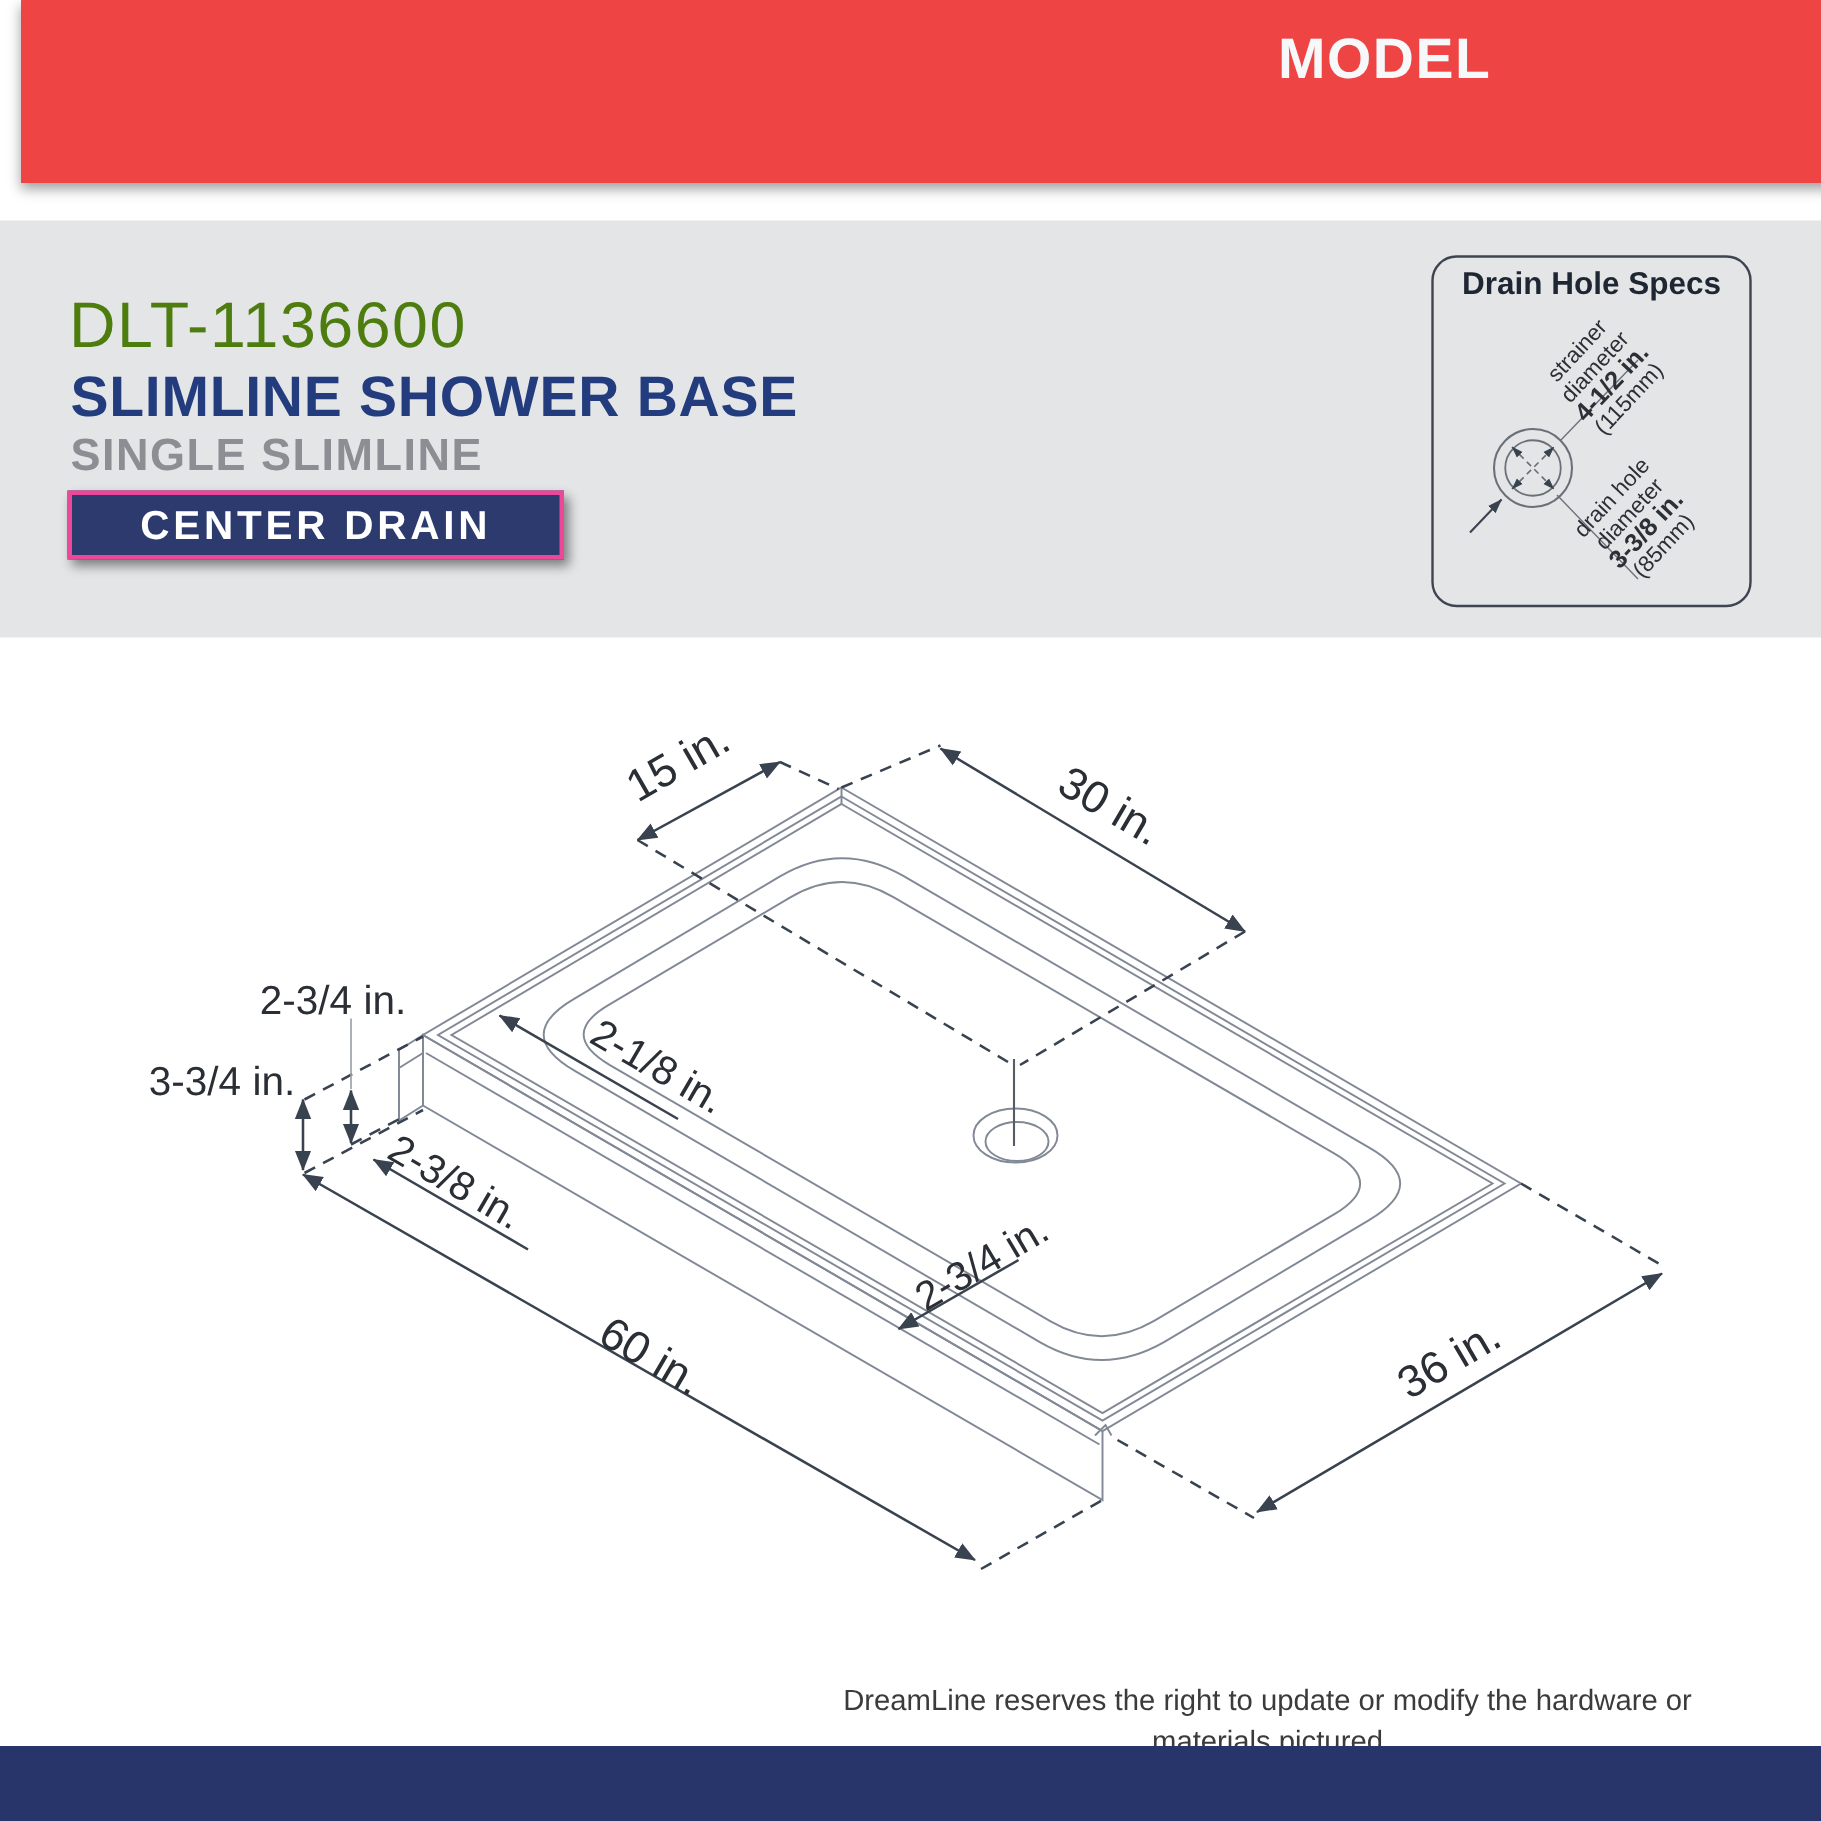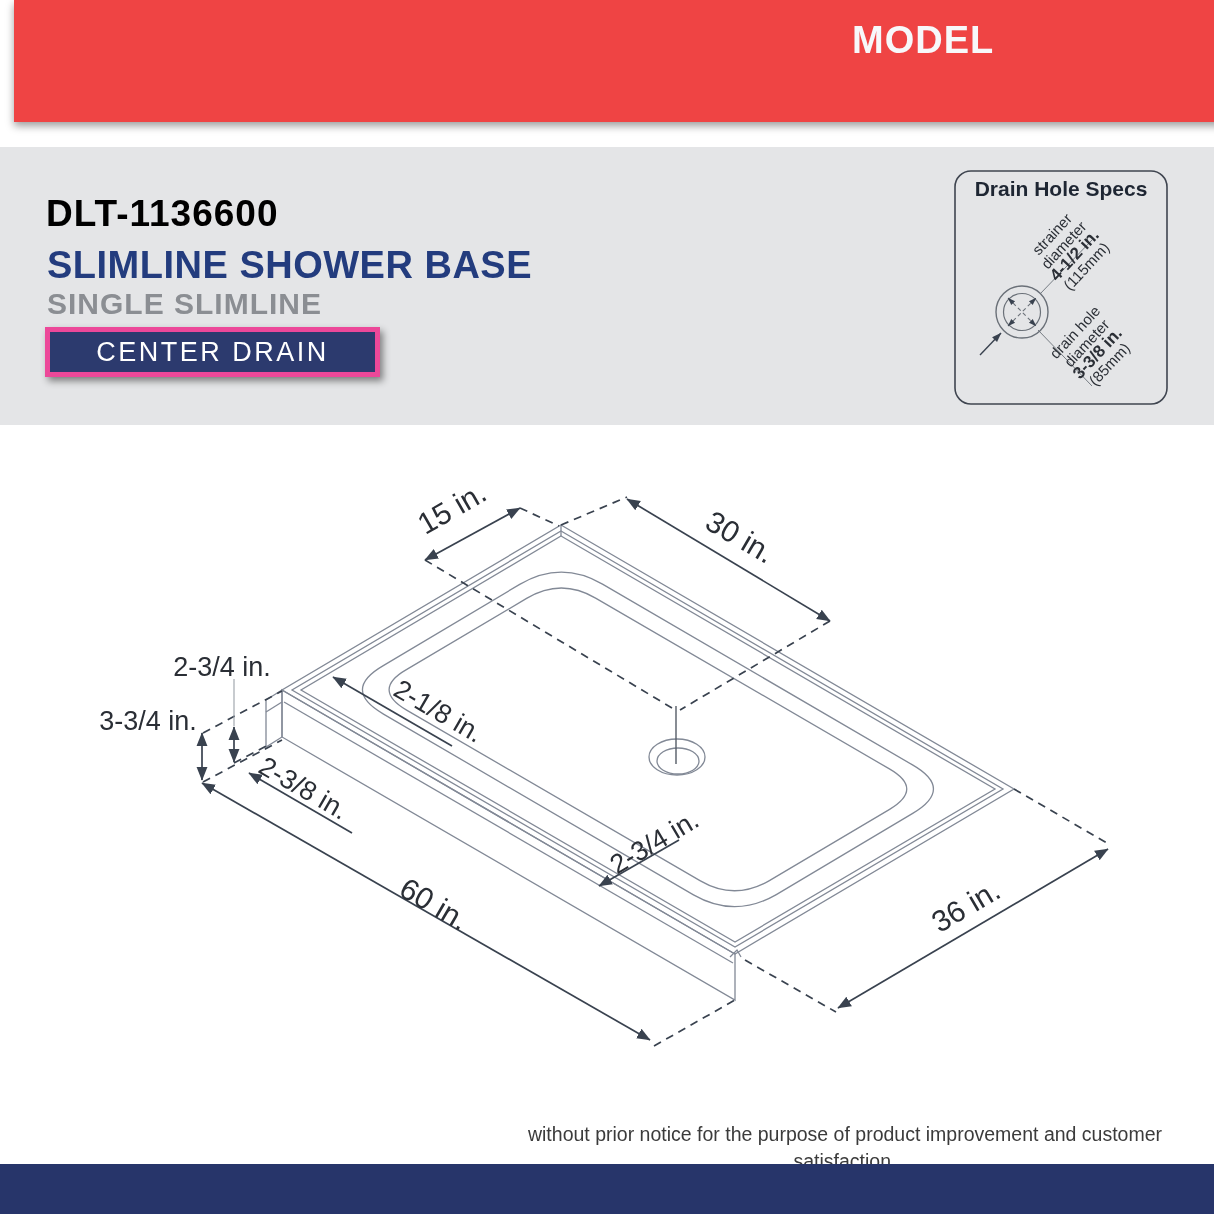--- a/index.html
+++ b/index.html
@@ -7,29 +7,29 @@
         font-family:"Liberation Sans", sans-serif;background:#ffffff;}
 
   
   .banner{position:absolute;left:14px;top:0;width:1214px;height:122px;background:#ef4444;
           box-shadow:0 4px 8px rgba(0,0,0,.38);}
   .banner-text{position:absolute;left:838px;top:17px;color:#f7f8fa;font-weight:bold;
                font-size:38px;line-height:46px;letter-spacing:1px;}
 
   
   .header{position:absolute;left:0;top:147px;width:1214px;height:278px;background:#e4e5e7;}
-  .model-number{position:absolute;left:46px;top:193px;font-size:37px;font-weight:bold;
-                color:#000000;letter-spacing:1px;}
+  .model-number{position:absolute;left:46px;top:193px;font-size:43px;font-weight:normal;
+                color:#4d7c0f;letter-spacing:1px;}
   .product-name{position:absolute;left:47px;top:244px;font-size:38px;font-weight:bold;
                 color:#233c7e;letter-spacing:.5px;}
   .threshold-type{position:absolute;left:47px;top:287px;font-size:30px;font-weight:bold;
                   color:#8b8e93;letter-spacing:1px;}
   .badge{position:absolute;left:45px;top:327px;width:325px;height:40px;background:#2c3a6e;
-         border:5px solid #ec4899;box-shadow:3px 4px 7px rgba(0,0,0,.45);
-         color:#ffffff;font-weight:normal;font-size:27px;letter-spacing:2.5px;
+         border:3px solid #ec4899;box-shadow:3px 4px 7px rgba(0,0,0,.45);
+         color:#ffffff;font-weight:bold;font-size:27px;letter-spacing:2.5px;
          text-align:center;line-height:40px;}
 
   
   .spec-rot{position:absolute;transform:translate(-50%,-50%) rotate(-47deg);
             text-align:center;color:#2b2f36;font-size:15px;line-height:15.5px;white-space:nowrap;}
   .spec-rot .val{font-weight:bold;font-size:17px;}
 
   
   .disclaimer{position:absolute;right:44px;top:1121px;width:650px;text-align:center;
               font-size:19.5px;line-height:27px;color:#3b3b3b;}
@@ -151,17 +151,18 @@
     <div>(115mm)</div>
   </div>
   <div class="spec-rot" style="left:1092px;top:348px;">
     <div>drain hole</div>
     <div>diameter</div>
     <div class="val">3-3/8 in.</div>
     <div>(85mm)</div>
   </div>
 
   <div class="disclaimer">
+    <div>DreamLine reserves the right to update or modify the hardware or materials pictured</div>
     <div>without prior notice for the purpose of product improvement and customer satisfaction.</div>
   </div>
   <div class="footer-bar"></div>
 
 </div>
 
 </body></html>

